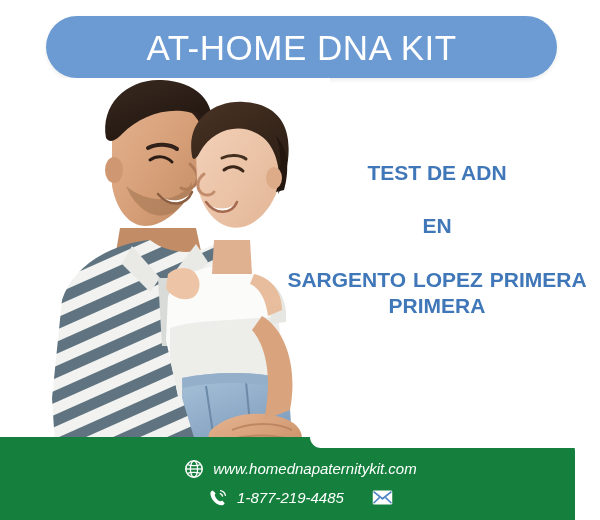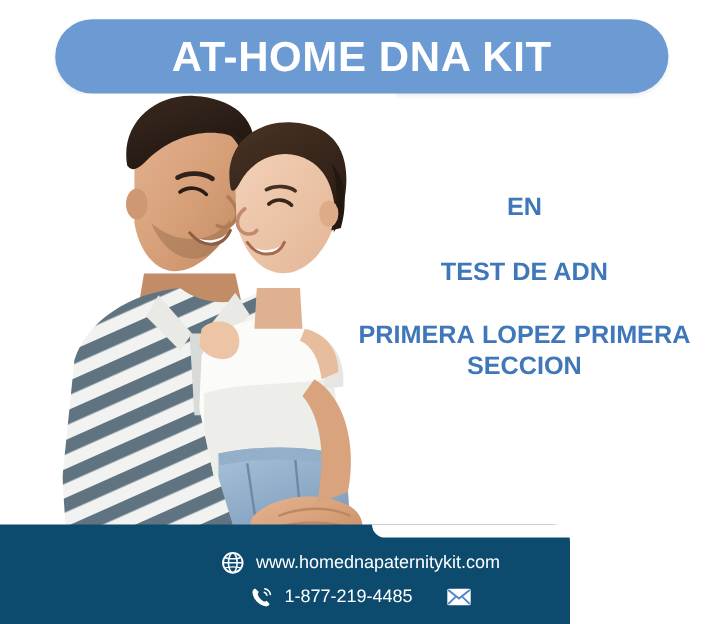--- a/index.html
+++ b/index.html
@@ -32,21 +32,21 @@
     border-radius: 31px;
     display: flex;
     align-items: center;
     justify-content: center;
     box-sizing: border-box;
     box-shadow: 0 2px 4px rgba(0,0,0,0.08);
   }
   #title-text {
     color: #ffffff;
     font-size: 35px;
-    font-weight: bold;
+    font-weight: normal;
     letter-spacing: 0.5px;
     line-height: 1;
     white-space: nowrap;
   }
 
   
   #photo {
     position: absolute;
     left: 0px;
     top: 78px;
@@ -84,24 +84,25 @@
     line-height: 26px;
     white-space: normal;
     word-spacing: 1px;
   }
 
   
   #footer {
     position: absolute;
     left: 0px;
     top: 437px;
-    width: 475px;
+    width: 575px;
     height: 83px;
-    background: #0c4a6e;
+    background: #15803d;
     border-top-right-radius: 14px;
+    font-style: italic;
   }
   #footer-notch {
     position: absolute;
     left: 310px;
     top: 437px;
     width: 290px;
     height: 11px;
     background: #ffffff;
     border-bottom-left-radius: 12px;
   }
@@ -269,23 +270,23 @@
       <path d="M216 348 C 234 334, 266 332, 288 342 C 302 348, 306 362, 298 372
                C 282 382, 236 382, 216 370 C 206 364, 206 354, 216 348 Z" fill="url(#skinMan)"></path>
       <path d="M232 352 C 252 344, 276 344, 292 352" stroke="#bd8763" stroke-width="2" fill="none"></path>
       <path d="M228 362 C 250 356, 274 356, 292 362" stroke="#bd8763" stroke-width="2" fill="none"></path>
 
       <path d="M262 238 C 286 252, 298 290, 290 332 L 264 342 C 272 304, 268 270, 252 252 Z" fill="#d9a47d"></path>
     </svg>
   </div>
 
   <div id="headline-block">
+    <div class="headline-line" id="headline-service">TEST DE ADN</div>
     <div class="headline-line" id="headline-connector">EN</div>
-    <div class="headline-line" id="headline-service">TEST DE ADN</div>
-    <div id="headline-location">PRIMERA LOPEZ PRIMERA SECCION</div>
+    <div id="headline-location">SARGENTO LOPEZ PRIMERA PRIMERA</div>
   </div>
 
   <div id="footer">
     <div id="footer-rows">
 
       <div class="footer-row" id="footer-row-web">
         <div class="footer-item">
           <span class="footer-icon">
             <svg width="20" height="20" viewBox="0 0 20 20" xmlns="http://www.w3.org/2000/svg">
               <circle cx="10" cy="10" r="8.2" fill="none" stroke="#ffffff" stroke-width="1.5"></circle>

